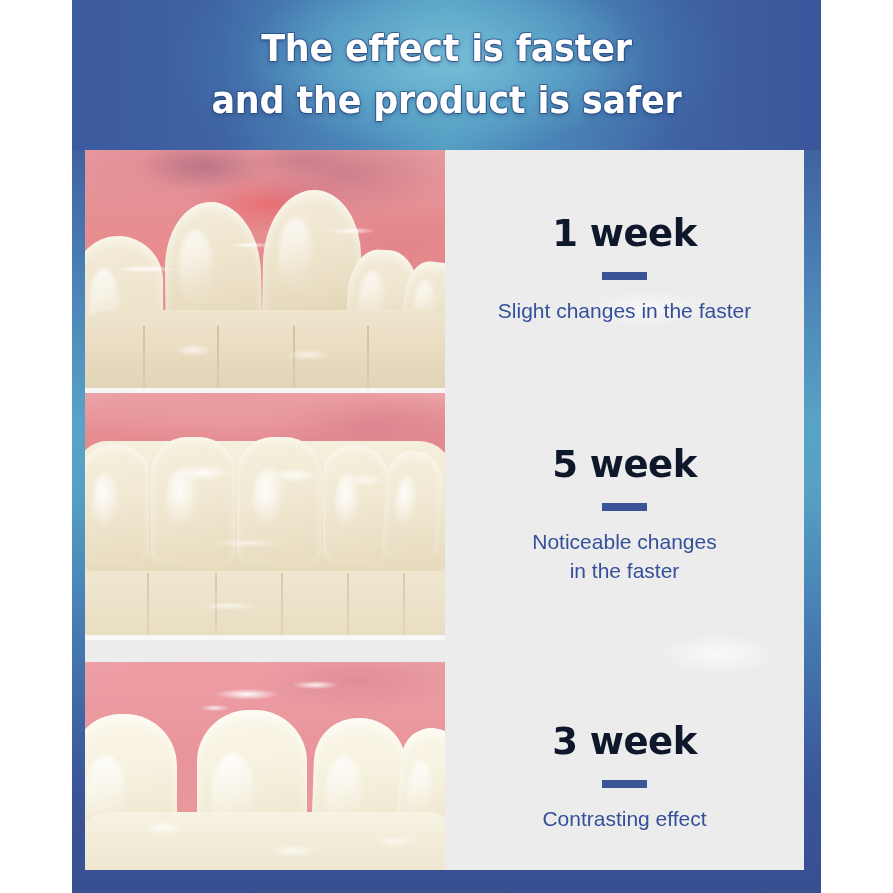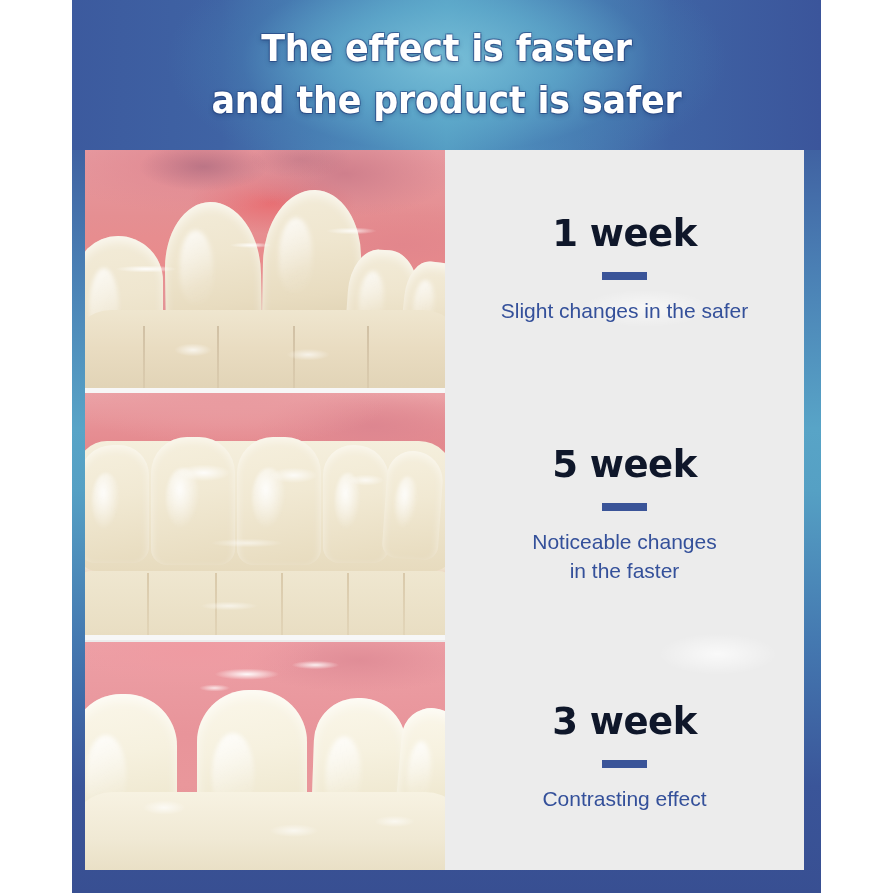--- a/index.html
+++ b/index.html
@@ -113,21 +113,21 @@
 
   .rows { position: absolute; inset: 0; }
   .row {
     position: absolute;
     left: 0;
     width: 719px;
     display: flex;
   }
   .row-1 { top: 0;   height: 238px; }
   .row-2 { top: 243px; height: 242px; }
-  .row-3 { top: 492px; height: 230px; }
+  .row-3 { top: 512px; height: 230px; }
 
   
   .photo {
     position: relative;
     width: 360px;
     height: 100%;
     overflow: hidden;
     flex: 0 0 360px;
     background: #d98f8c;
   }
@@ -346,21 +346,21 @@
             <div class="p1-low-sep" style="left:146px"></div>
             <div class="p1-low-sep" style="left:222px"></div>
             <div class="p1-low-sep" style="left:296px"></div>
           </div>
           <div class="layer p1-spec"></div>
         </div>
         <div class="caption">
           <div class="week-title">1 week</div>
           <div class="divider-bar"></div>
           <div class="week-desc">
-            <span>Slight changes in the safer</span>
+            <span>Slight changes in the faster</span>
           </div>
         </div>
       </div>
       <div class="row-gap gap-1"></div>
 
       <div class="row row-2">
         <div class="photo photo-soft">
           <div class="layer p2-gum"></div>
           <div class="p2-upper"></div>
           <div class="p2-t" style="left:-6px;  top:52px;  width:70px;  height:118px; border-radius:34px 30px 16px 16px;"></div>

